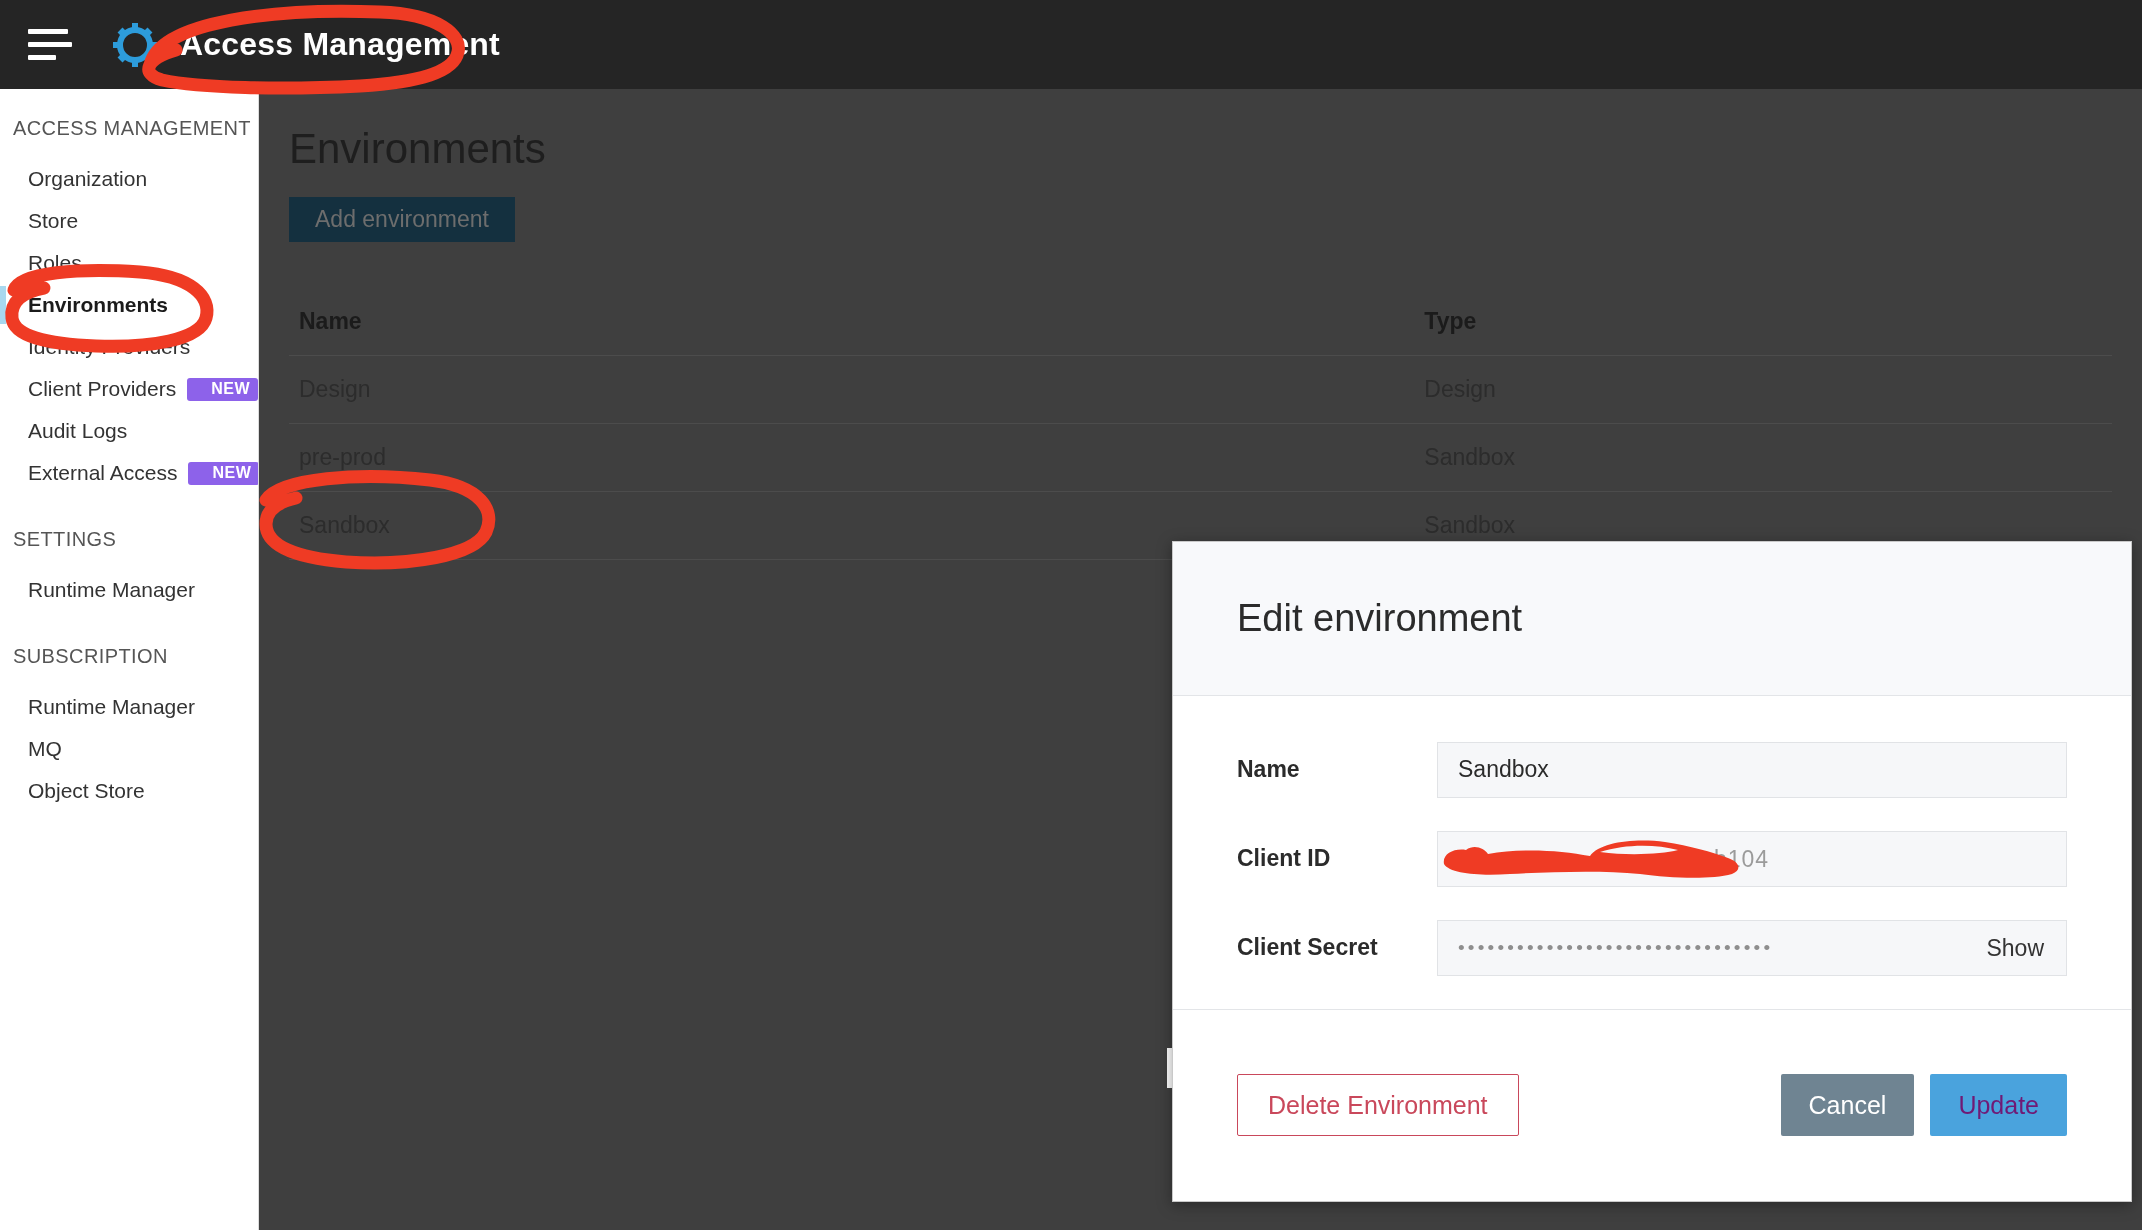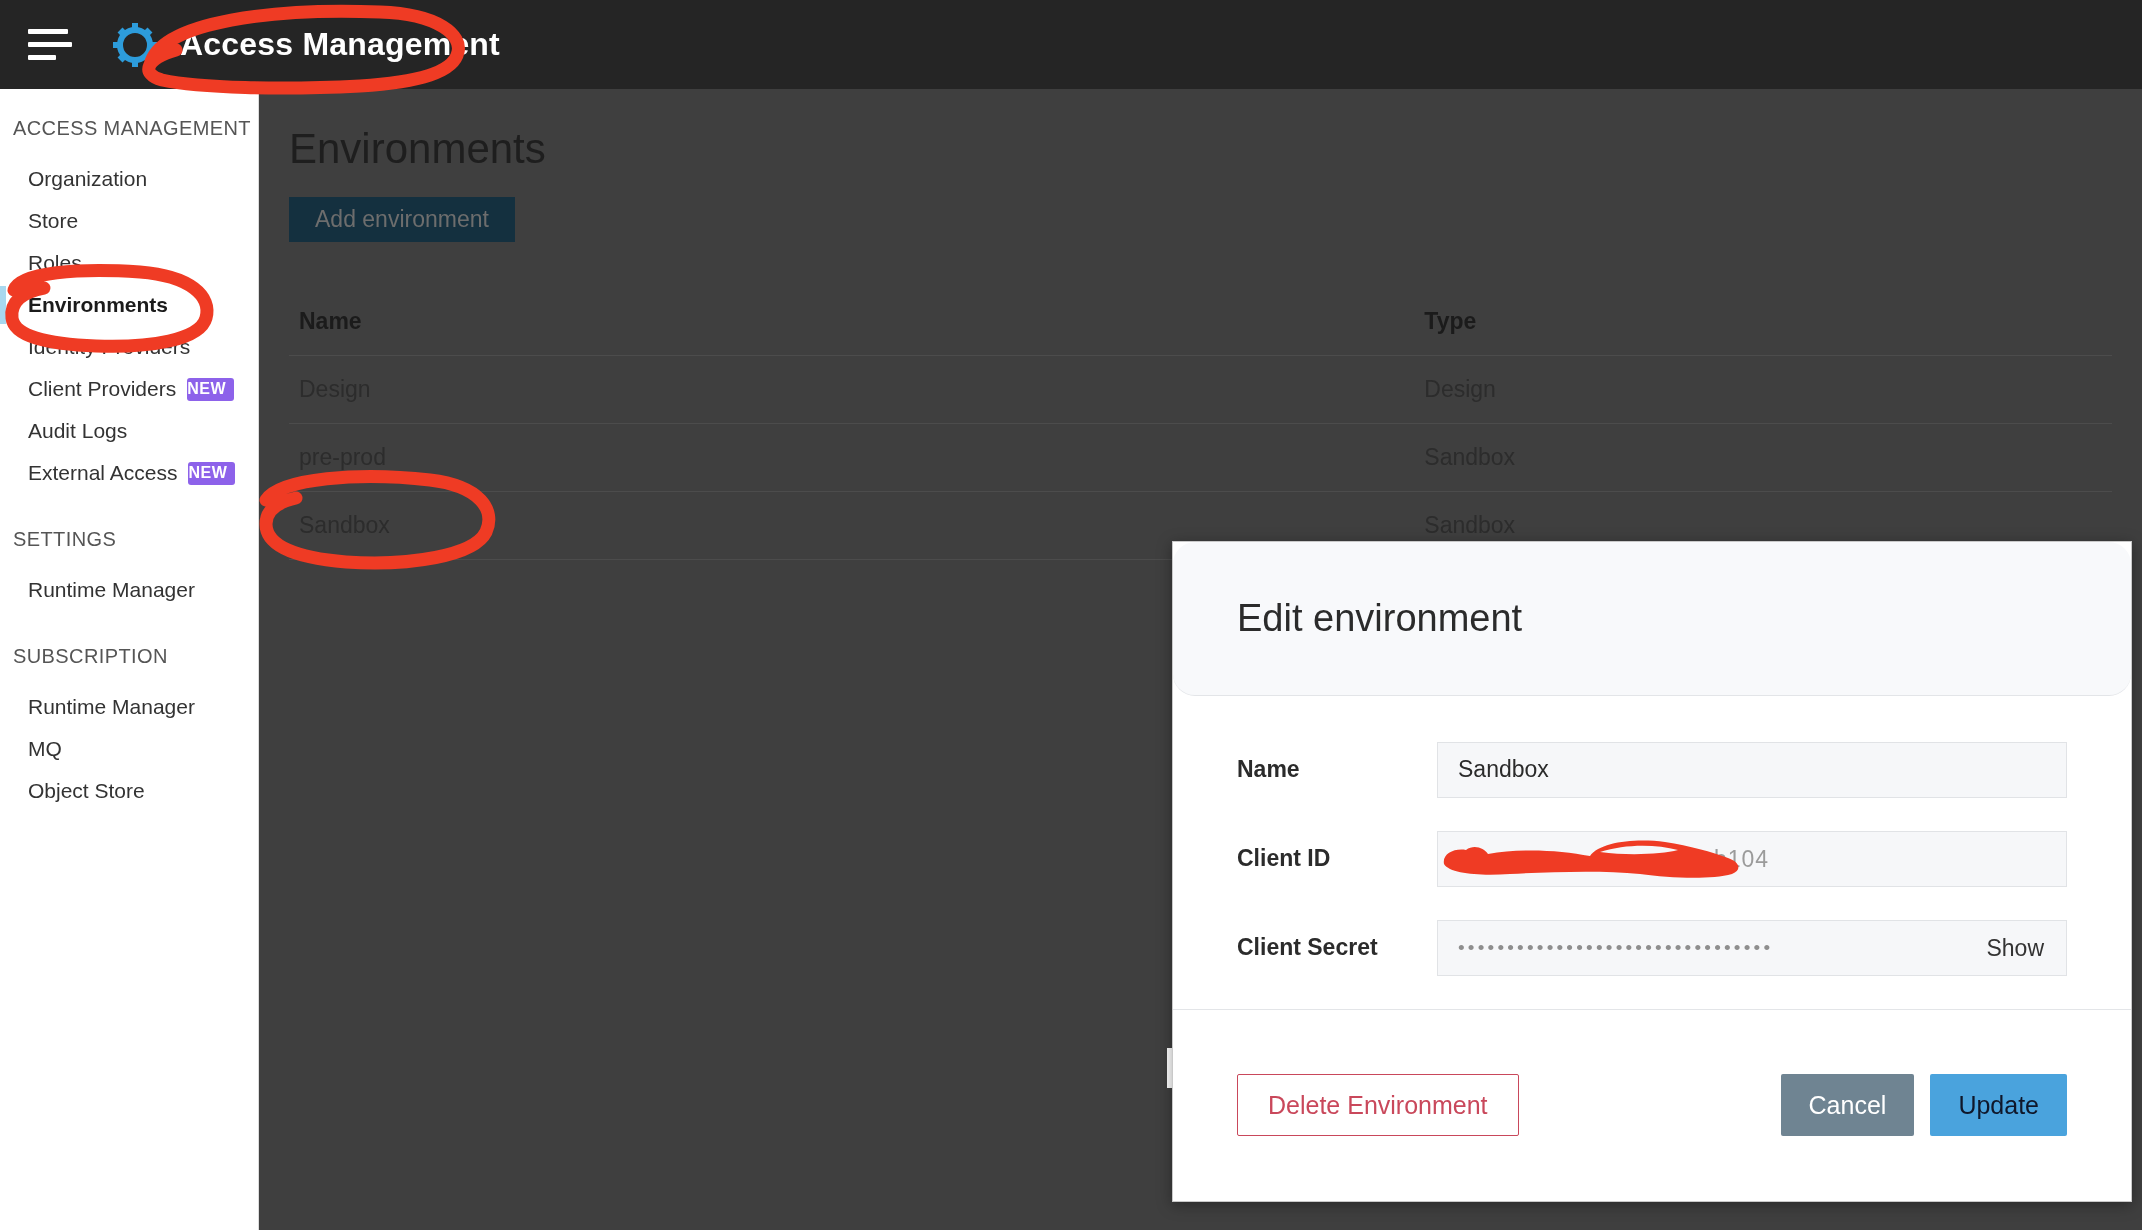--- a/index.html
+++ b/index.html
@@ -82,21 +82,21 @@
     background: #a8d8ef;
   }
   .badge-new {
     display: inline-block;
     margin-left: 11px;
     background: #8d62ea;
     color: #ffffff;
     font-size: 16px;
     font-weight: bold;
     letter-spacing: 0.5px;
-    padding: 3px 8px 4px 0;
+    padding: 3px 8px 4px 24px;
     border-radius: 3px;
     line-height: 1;
   }
 
   
   .main {
     position: absolute; left: 259px; top: 89px;
     width: 1883px; height: 1141px;
     background: #3f3f3f;
     padding: 36px 0 0 30px;
@@ -157,21 +157,20 @@
     border: 1px solid #c9c9c9;
     box-shadow: 0 3px 14px rgba(0,0,0,0.35);
     display: flex; flex-direction: column;
   }
   .modal-header {
     height: 160px;
     background: #f8f9fb;
     border-bottom: 1px solid #e3e5e8;
     display: flex; align-items: center;
     padding-left: 64px;
-    border-radius: 22px;
   }
   .modal-title {
     font-size: 38px;
     color: #2b2b2b;
     font-weight: normal;
   }
   .modal-body {
     flex: 1;
     padding: 46px 64px 0 64px;
   }
@@ -257,21 +256,21 @@
     font-family: "Liberation Sans", sans-serif;
     cursor: pointer;
     border-radius: 2px;
     margin-right: 16px;
   }
   .btn-update {
     height: 62px;
     padding: 0 28px;
     background: #4aa3dd;
     border: none;
-    color: #0f172a;
+    color: #701a75;
     font-size: 25px;
     font-family: "Liberation Sans", sans-serif;
     cursor: pointer;
     border-radius: 2px;
   }
 
   
   .annot {
     position: absolute; left: 0; top: 0;
     width: 2142px; height: 1230px;

